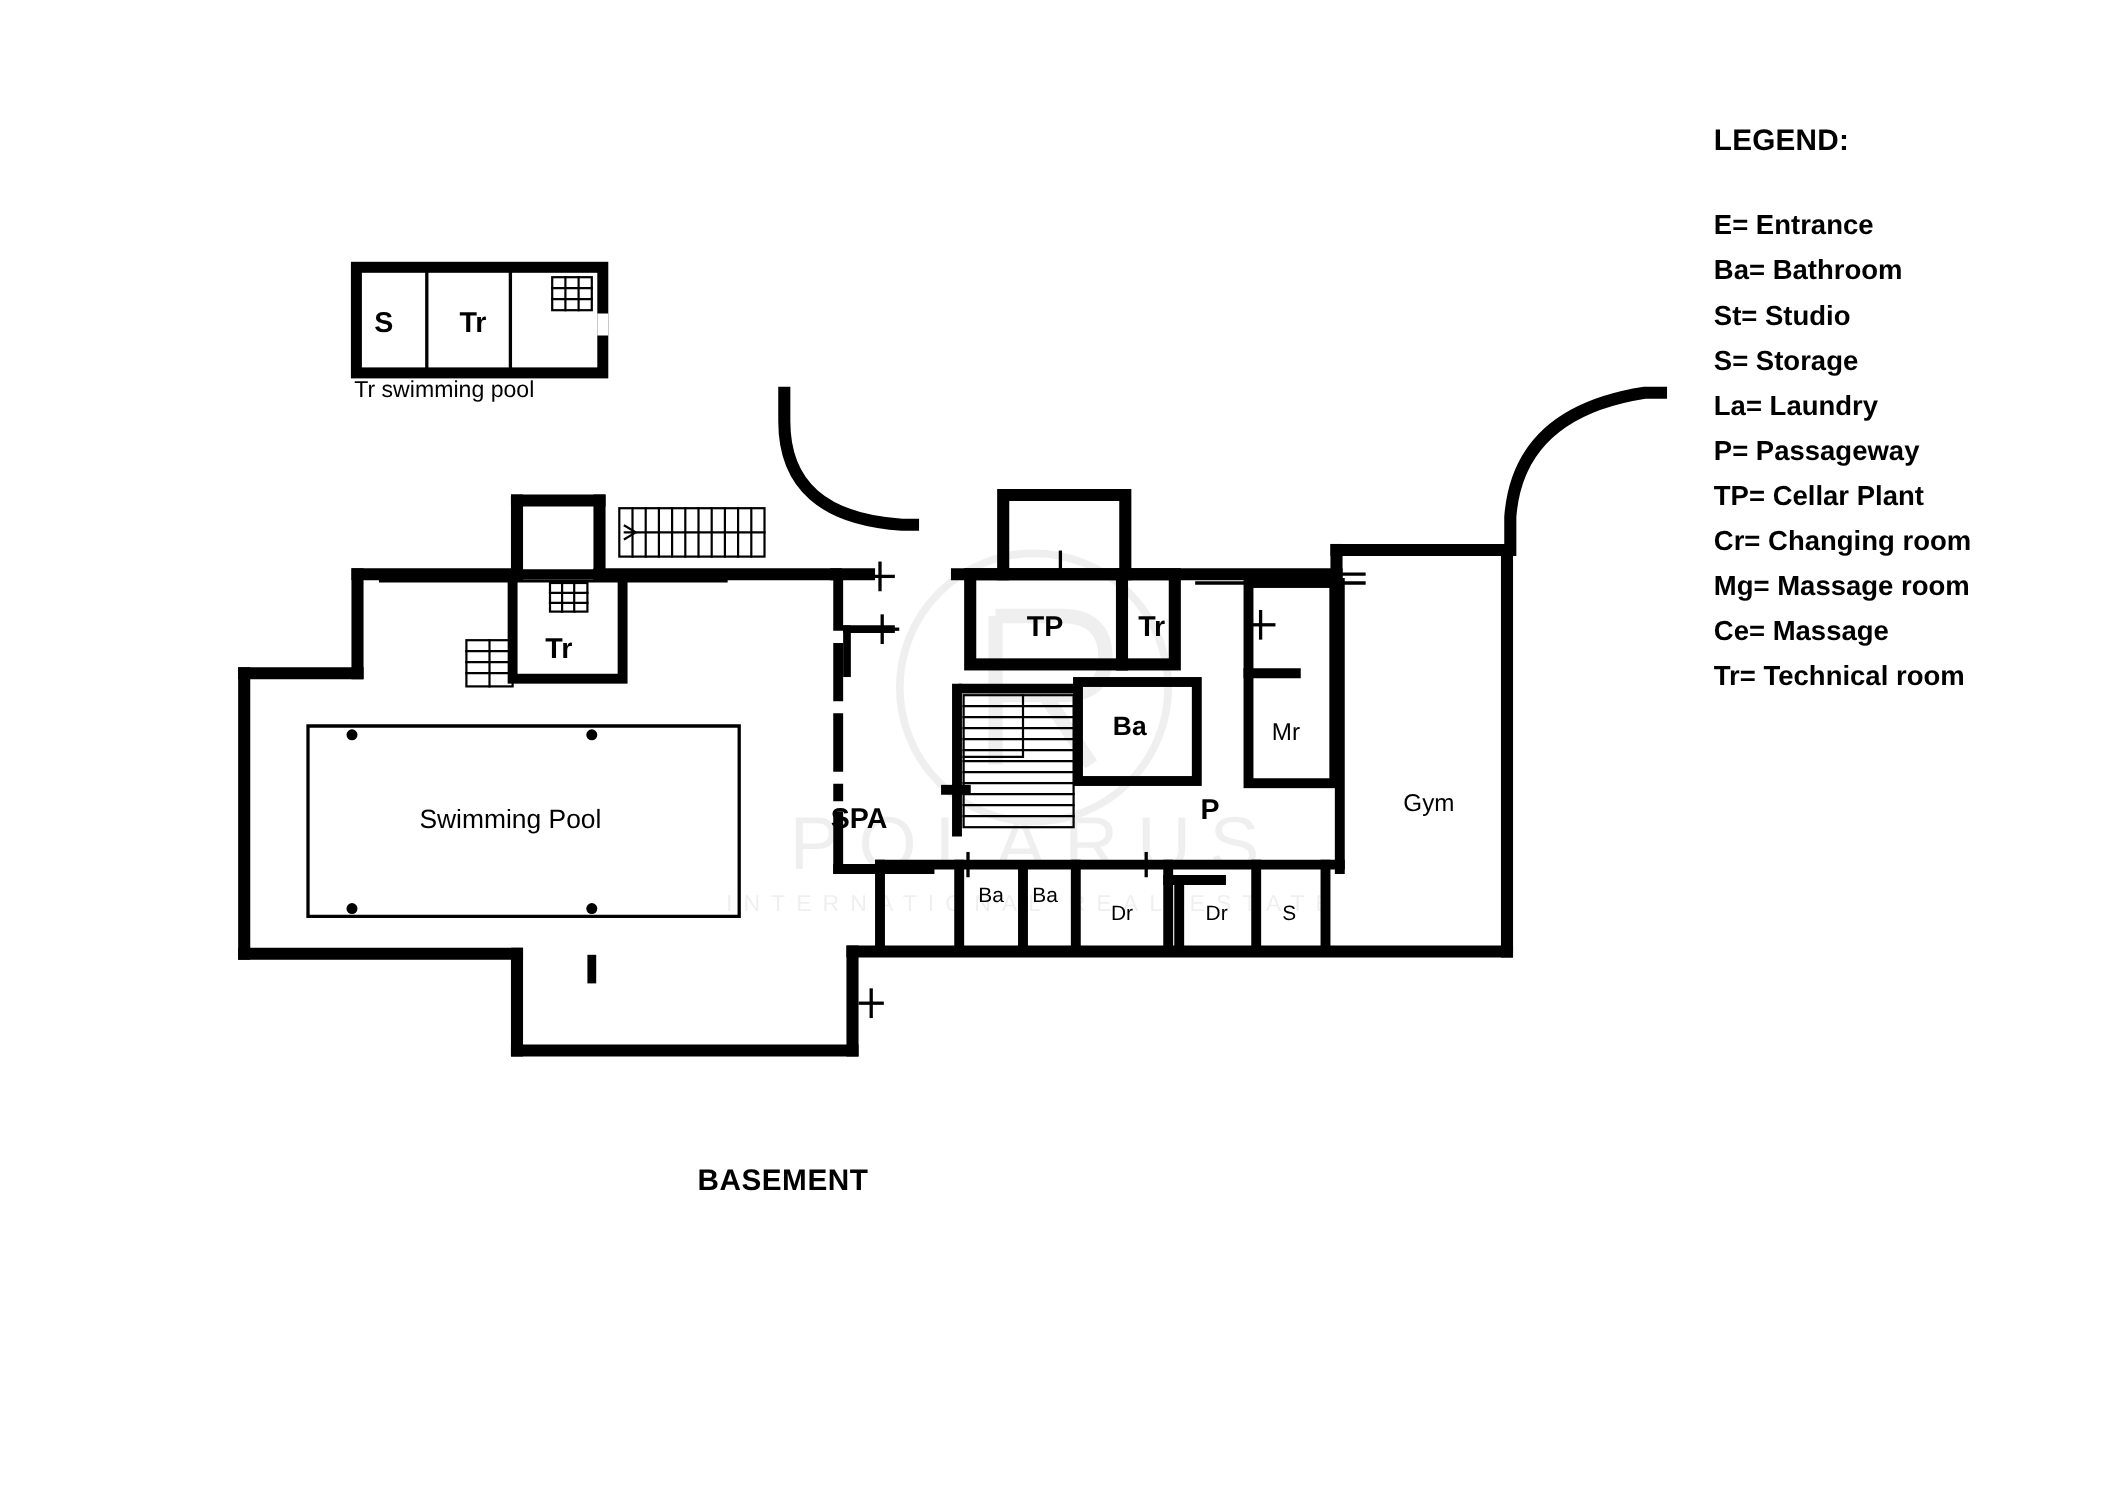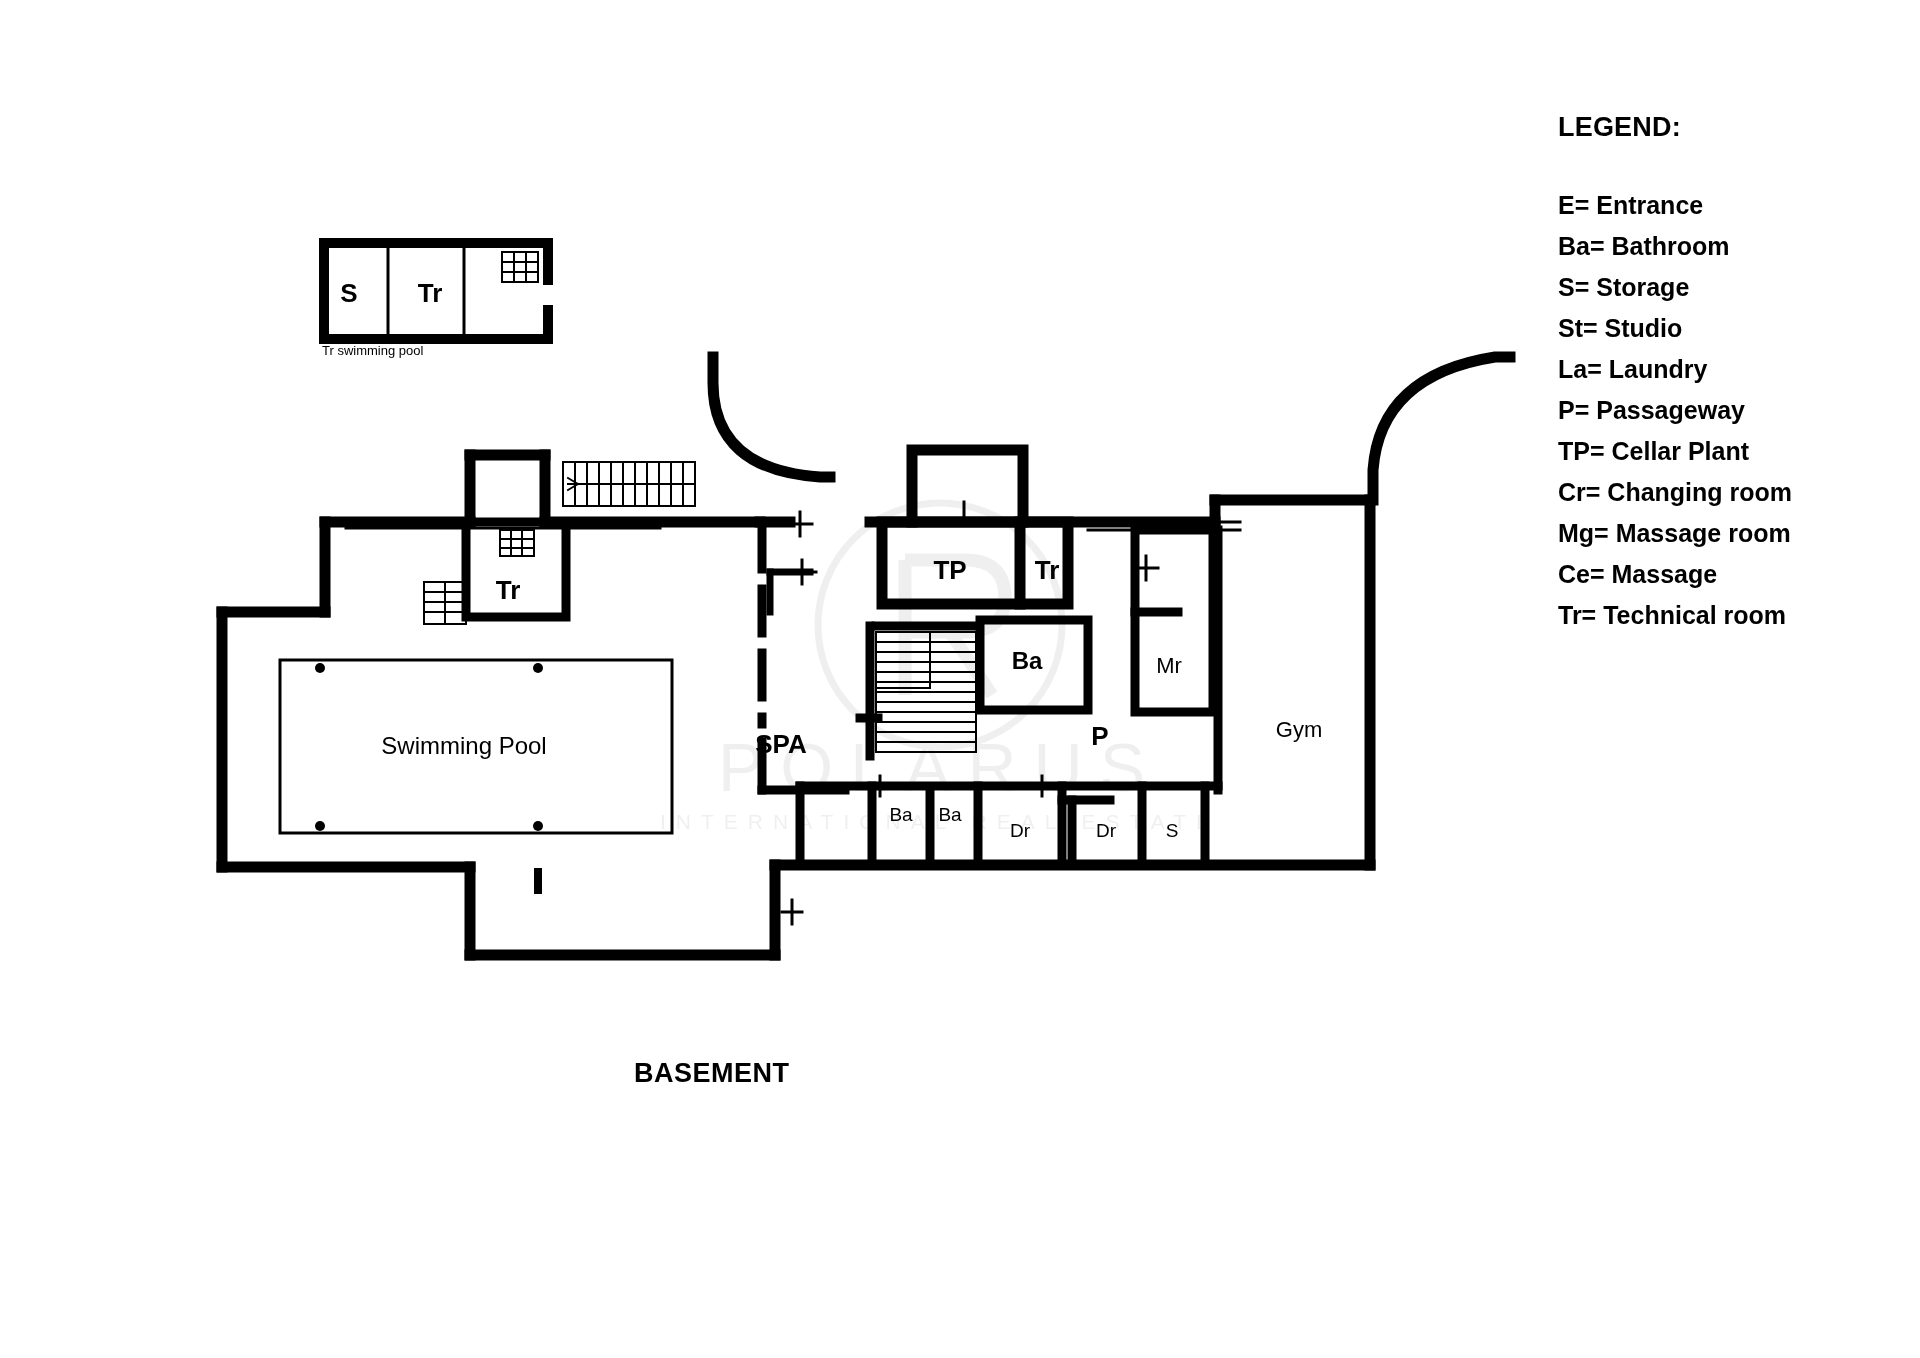--- a/index.html
+++ b/index.html
@@ -59,21 +59,21 @@
     top: 1058px;
     font-size: 27px;
     font-weight: bold;
     letter-spacing: 0.5px;
   }
   
   .sub-caption {
     position: absolute;
     left: 322px;
     top: 343px;
-    font-size: 13px;
+    font-size: 21px;
     font-weight: normal;
     white-space: nowrap;
   }
   
   .room-label {
     position: absolute;
     font-family: "Liberation Sans", sans-serif;
     color: #000000;
     white-space: nowrap;
     transform: translate(-50%, -50%);
@@ -355,22 +355,22 @@
 
   <div class="sub-caption">Tr swimming pool</div>
 
   <div class="floor-caption">BASEMENT</div>
 
   <div class="legend">
     <div class="legend-title">LEGEND:</div>
     <ul class="legend-list">
       <li>E= Entrance</li>
       <li>Ba= Bathroom</li>
+      <li>St= Studio</li>
       <li>S= Storage</li>
-      <li>St= Studio</li>
       <li>La= Laundry</li>
       <li>P= Passageway</li>
       <li>TP= Cellar Plant</li>
       <li>Cr= Changing room</li>
       <li>Mg= Massage room</li>
       <li>Ce= Massage</li>
       <li>Tr= Technical room</li>
     </ul>
   </div>
 

